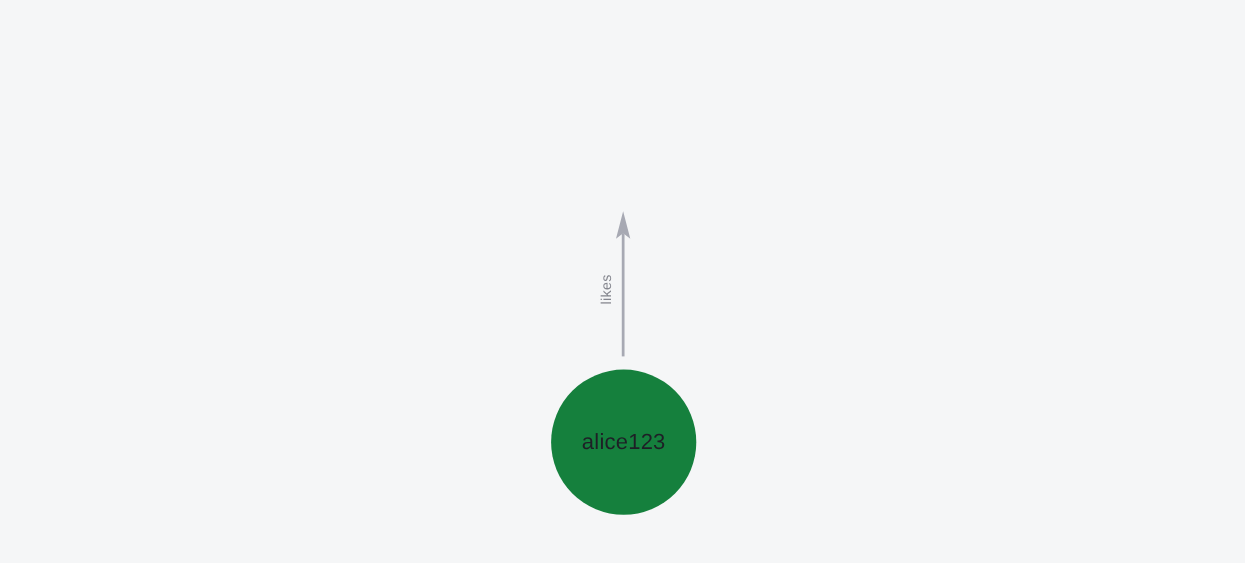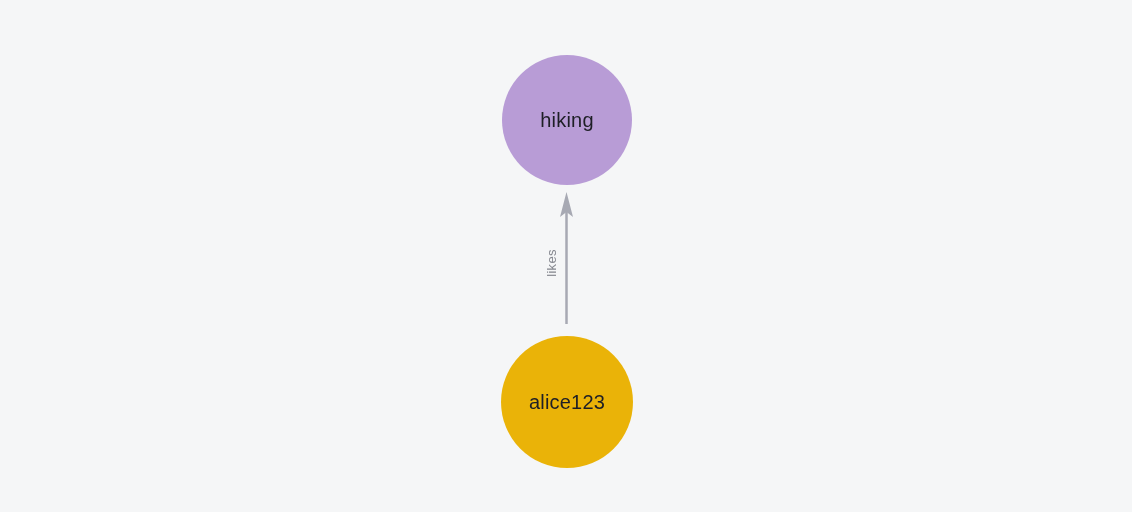--- a/index.html
+++ b/index.html
@@ -42,21 +42,21 @@
     top: 55px;
     width: 130px;
     height: 130px;
     background: #b89cd6;
   }
   .node-alice {
     left: 501px;
     top: 336px;
     width: 132px;
     height: 132px;
-    background: #eab308;
+    background: #15803d;
   }
   .node-label {
     font-size: 20px;
     color: #1e1f26;
     letter-spacing: 0.2px;
     user-select: none;
   }
   .edge-label {
     position: absolute;
     left: 551px;
@@ -77,21 +77,18 @@
 
   <svg class="edge-layer" viewBox="0 0 1132 512" xmlns="http://www.w3.org/2000/svg">
     <g>
       <line x1="566.5" y1="324" x2="566.5" y2="212" stroke="#a7a9b3" stroke-width="2.5"></line>
       <polygon points="566.5,192 560,217 566.5,212 573,217" fill="#a7a9b3"></polygon>
     </g>
   </svg>
 
   <div class="edge-label">likes</div>
 
-  <div class="node node-hiking">
-    <span class="node-label">hiking</span>
-  </div>
 
   <div class="node node-alice">
     <span class="node-label">alice123</span>
   </div>
 
 </div>
 
 </body></html>

